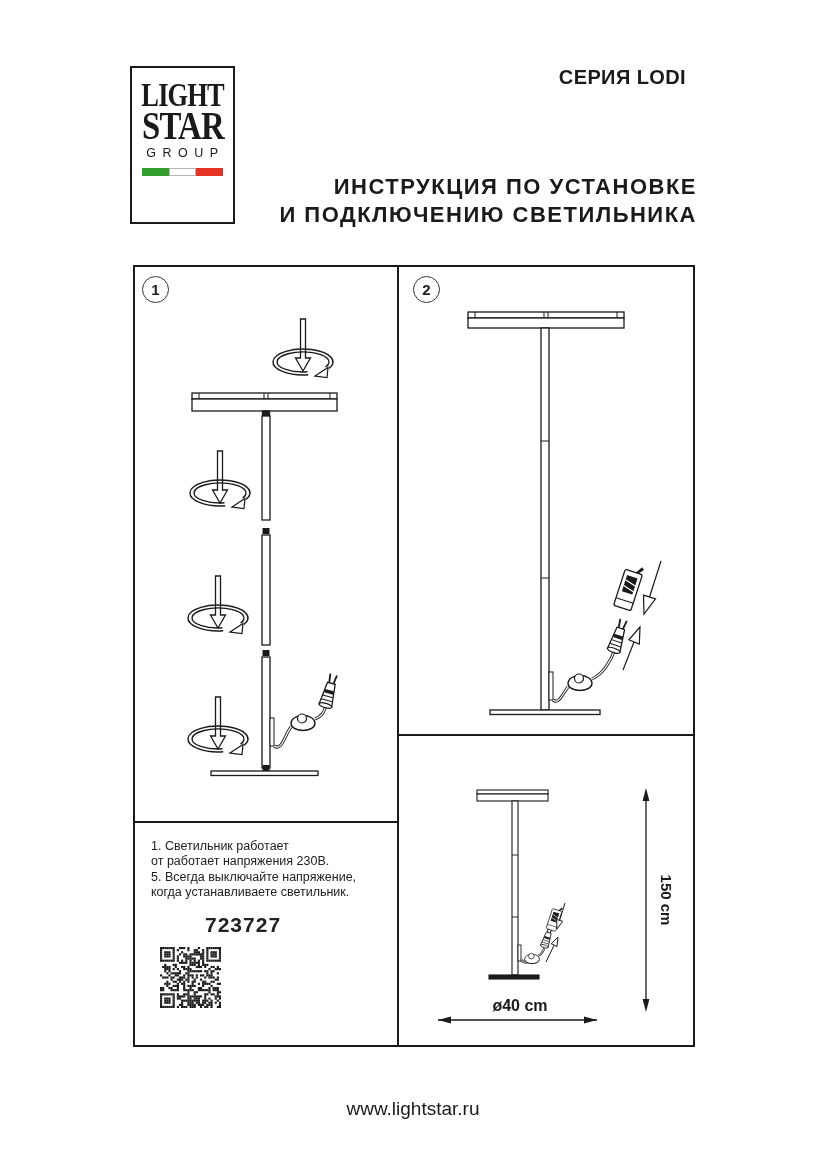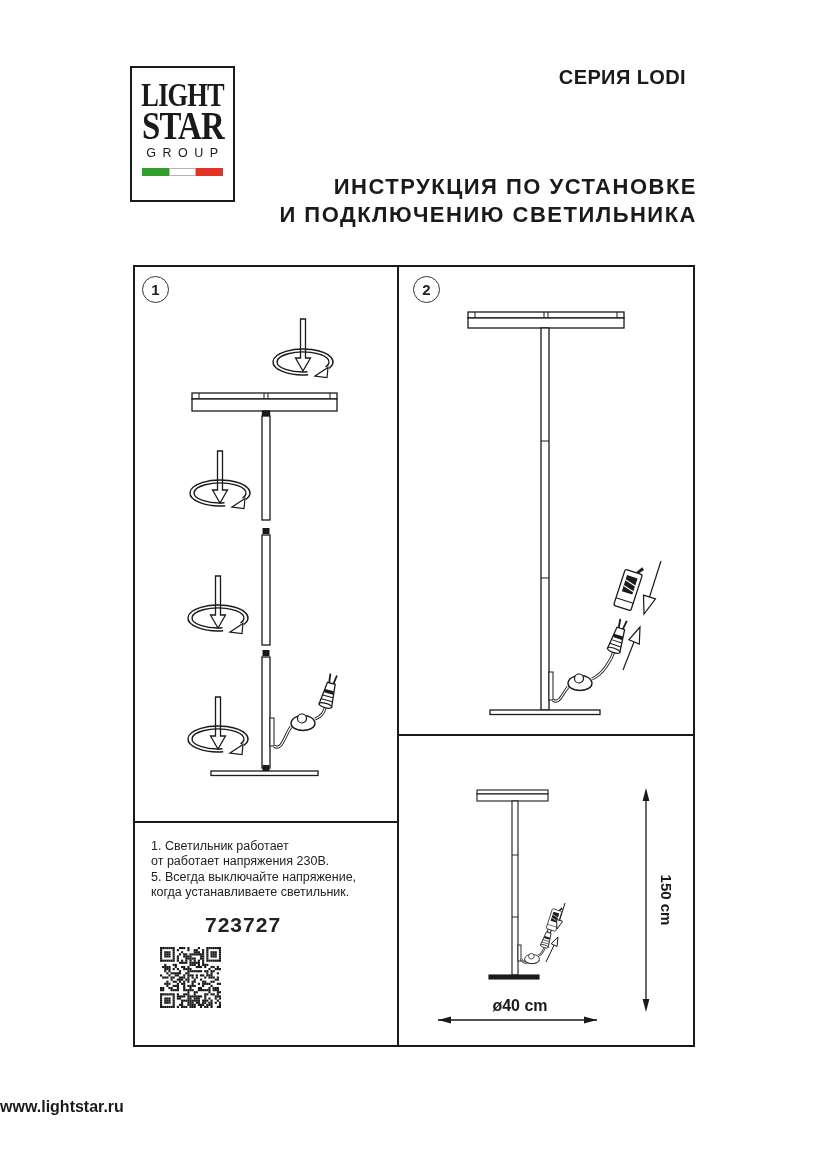--- a/index.html
+++ b/index.html
@@ -1,21 +1,21 @@
 <!DOCTYPE html>
 <html><head>
 <meta charset="utf-8">
 <style>
   html,body{margin:0;padding:0;background:#ffffff;}
   body{width:826px;height:1169px;position:relative;overflow:hidden;
        font-family:"Liberation Sans",sans-serif;color:#1a1a1a;}
   .abs{position:absolute;}
 
   
-  .logo-box{left:130px;top:66px;width:105px;height:136px;border:2px solid #1a1a1a;
+  .logo-box{left:130px;top:66px;width:105px;height:158px;border:2px solid #1a1a1a;
             box-sizing:border-box;display:flex;flex-direction:column;align-items:center;}
   .logo-light{font-family:"Liberation Serif",serif;font-weight:bold;font-size:33px;
               line-height:28px;margin-top:13px;transform:scaleX(0.80);letter-spacing:-1px;white-space:nowrap;}
   .logo-star{font-family:"Liberation Serif",serif;font-weight:bold;font-size:40px;
              line-height:33px;transform:scaleX(0.82);letter-spacing:-1px;white-space:nowrap;}
   .logo-group{font-size:12.5px;letter-spacing:6.5px;line-height:14px;margin-top:4px;
               padding-left:6px;white-space:nowrap;}
   .logo-flag{margin-top:8px;width:81px;height:7.5px;display:flex;}
   .flag-seg{flex:1 0 27px;height:100%;}
   .flag-white{box-shadow:inset 0 0 0 1px #b5b5b5;}
@@ -36,21 +36,21 @@
          display:flex;align-items:center;justify-content:center;font-weight:bold;font-size:15px;color:#222;}
   .badge1{left:7px;top:9px;}
   .badge2{left:278px;top:9px;}
 
   
   .notes{left:16px;top:572px;font-size:12.5px;line-height:15.4px;color:#222;white-space:nowrap;}
   .article-number{left:26px;top:646px;font-weight:bold;font-size:21px;letter-spacing:1px;color:#222;margin-left:44px;}
   .qr{left:25px;top:680px;width:61px;height:61px;}
 
   
-  .footer{left:0;top:1098px;width:826px;text-align:left;font-weight:bold;font-size:16px;}
+  .footer{left:0;top:1098px;width:826px;text-align:center;font-weight:normal;font-size:19px;}
 
   svg{display:block;}
   svg text{font-family:"Liberation Sans",sans-serif;fill:#1a1a1a;}
 </style>
 </head>
 <body>
 
 <div class="abs logo-box">
   <div class="logo-light">LIGHT</div>
   <div class="logo-star">STAR</div>

